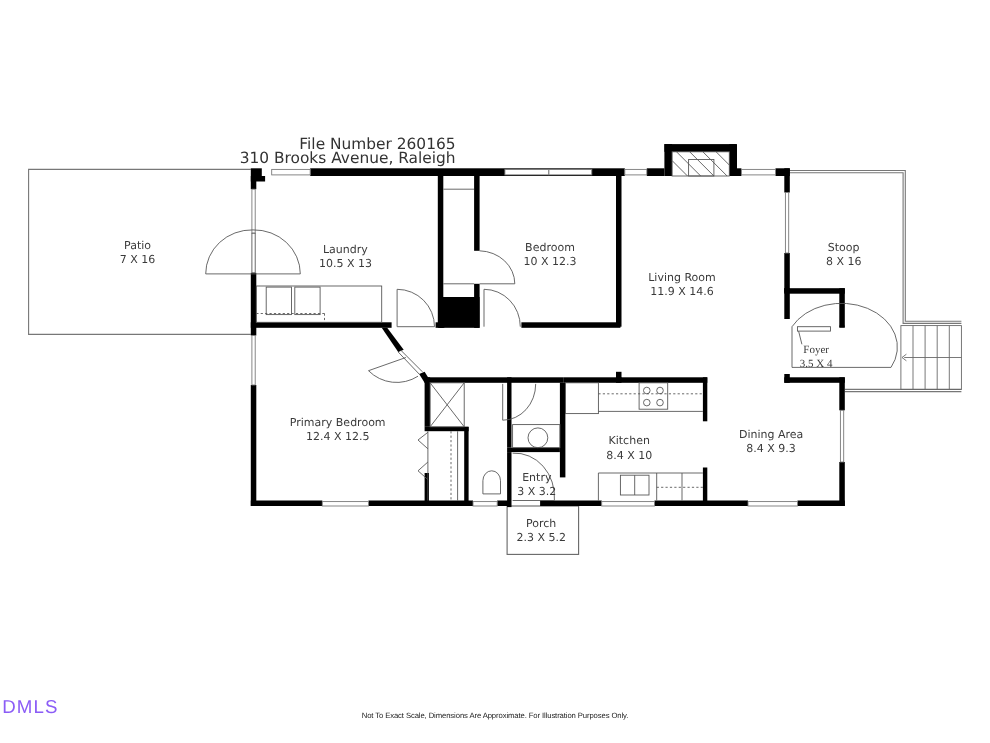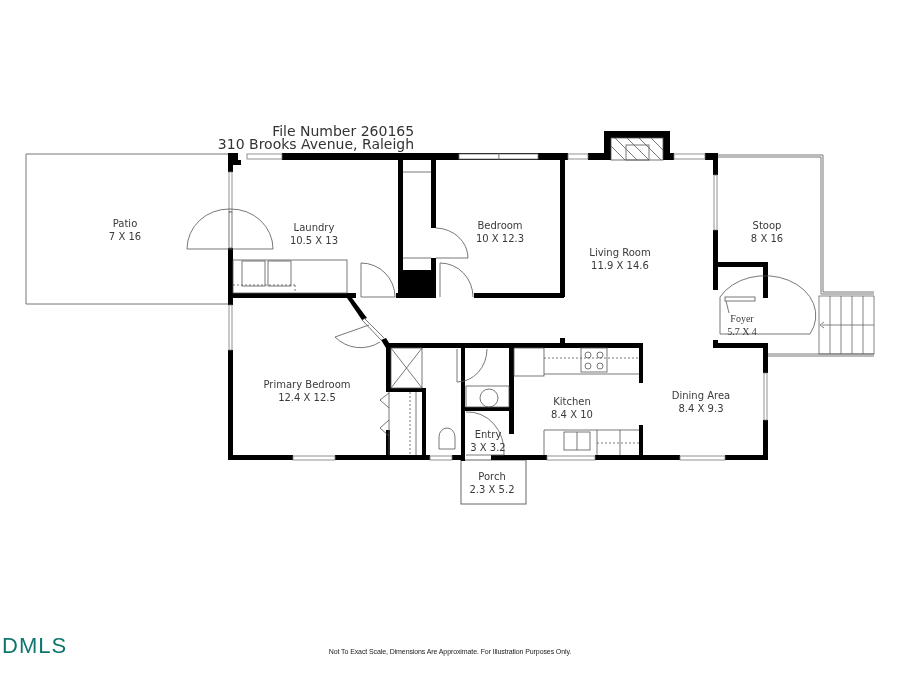--- a/index.html
+++ b/index.html
@@ -8,21 +8,21 @@
   .canvas { position: absolute; left: 0; top: 0; width: 900px; height: 675px; }
   .lbl { position: absolute; text-align: center; font-size: 10px; line-height: 13px; color: #3a3a3a;
          white-space: nowrap; transform: translateX(-50%); }
   .lbl span { display: block; }
   .header { position: absolute; left: 316px; top: 125px; text-align: right; font-size: 14px;
             line-height: 13px; color: #333; transform: translateX(-50%); white-space: nowrap; }
   .header span { display: block; }
   .disclaimer { position: absolute; left: 450px; top: 648px; transform: translateX(-50%);
                 font-family: "Liberation Sans", sans-serif; font-size: 7px; color: #222; white-space: nowrap; letter-spacing: -0.1px; }
   .logo { position: absolute; left: 2px; top: 633px; font-family: "Liberation Sans", sans-serif;
-          font-size: 22px; font-weight: 100; color: #0f766e; letter-spacing: 1px; }
+          font-size: 17px; font-weight: 100; color: #8b5cf6; letter-spacing: 1px; }
 </style>
 </head>
 <body>
 
 <svg class="canvas" width="900" height="675" viewBox="0 0 900 675" xmlns="http://www.w3.org/2000/svg">
 
   <g fill="none" stroke="#777" stroke-width="1">
     <polyline points="228,154 26,154 26,304 228,304"></polyline>
   </g>
 
@@ -226,21 +226,21 @@
 <div class="lbl" style="left:620px; top:246px;">
   <span>Living Room</span>
   <span>11.9 X 14.6</span>
 </div>
 <div class="lbl" style="left:767px; top:219px;">
   <span>Stoop</span>
   <span>8 X 16</span>
 </div>
 <div class="lbl" style="left:742px; top:312px;font-family:Liberation Serif, serif;">
   <span>Foyer</span>
-  <span>5.7 X 4</span>
+  <span>3.5 X 4</span>
 </div>
 <div class="lbl" style="left:307px; top:378px;">
   <span>Primary Bedroom</span>
   <span>12.4 X 12.5</span>
 </div>
 <div class="lbl" style="left:572px; top:395px;">
   <span>Kitchen</span>
   <span>8.4 X 10</span>
 </div>
 <div class="lbl" style="left:701px; top:389px;">

